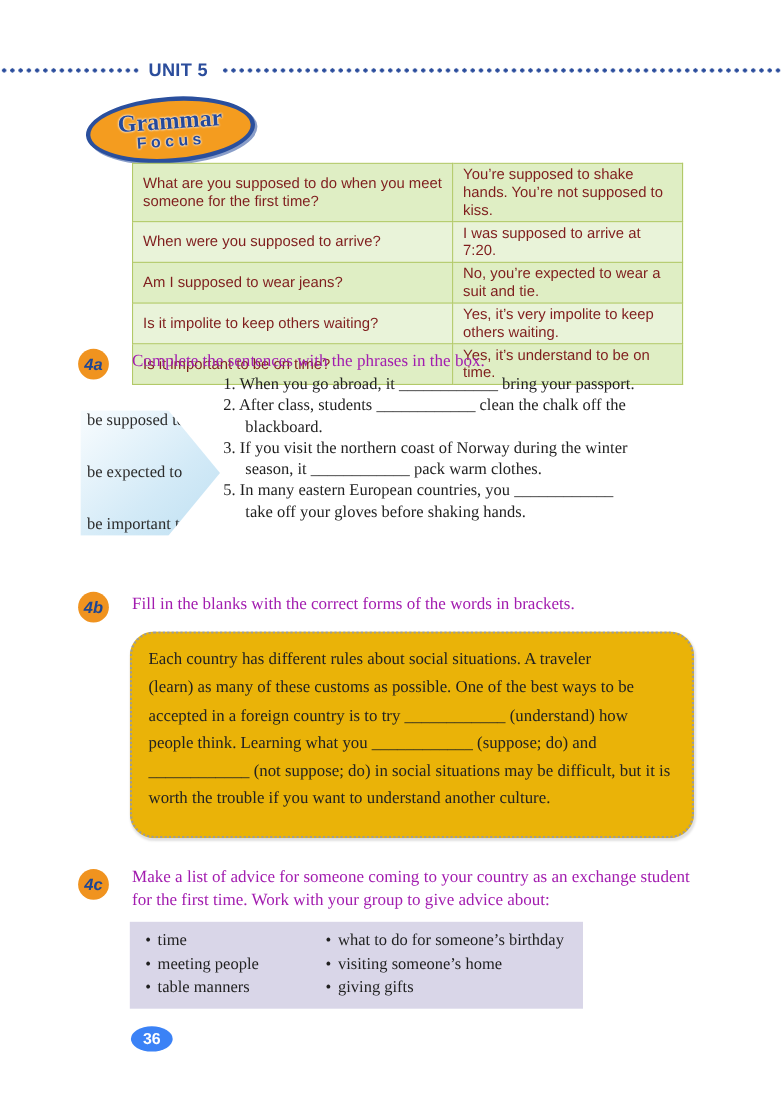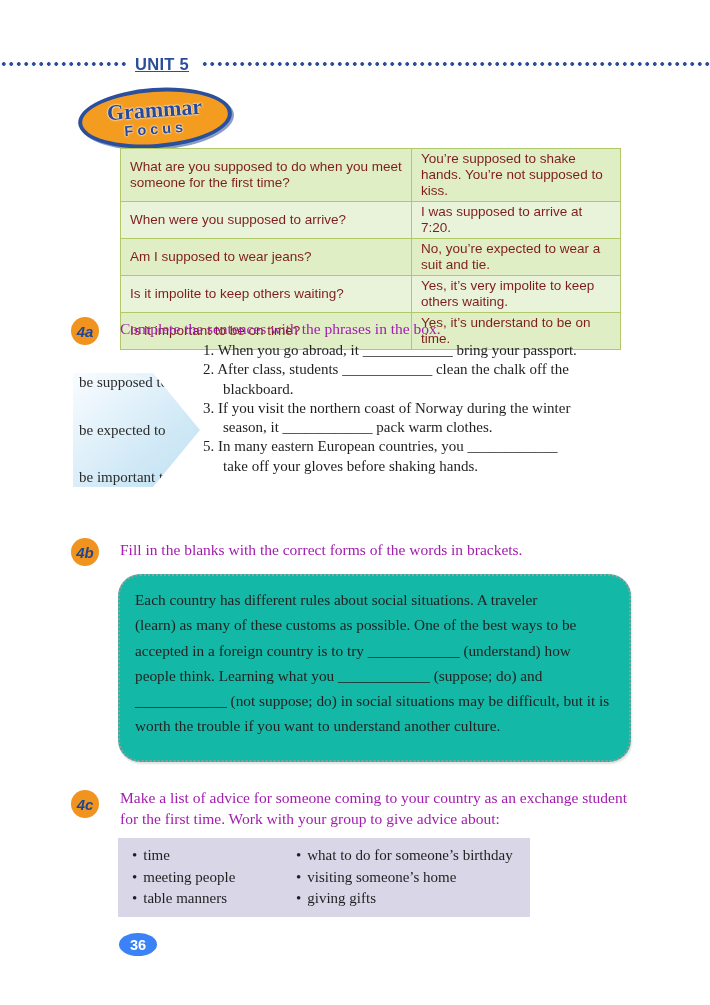--- a/index.html
+++ b/index.html
@@ -7,21 +7,21 @@
     position:relative;width:710px;height:1005px;background:#ffffff;
     font-family:"Liberation Serif",serif;color:#222;overflow:hidden;
   }
   
   .unit-row{position:absolute;top:57px;left:0;width:710px;height:14px;display:flex;align-items:center;}
   .dots{height:8px;background-image:radial-gradient(circle,#2b4d9c 1.7px,transparent 2.1px);
         background-size:7.5px 8px;background-repeat:repeat-x;background-position:0 center;}
   .dots-left{width:126px;}
   .dots-right{flex:1;}
   .unit-label{font-family:"Liberation Sans",sans-serif;font-weight:bold;font-size:16.5px;
-        color:#2b4d9c;margin:0 12px 0 9px;letter-spacing:.3px;white-space:nowrap;text-decoration:underline;}
+        color:#2b4d9c;margin:0 12px 0 9px;letter-spacing:.3px;white-space:nowrap;}
   
   .gf-badge{position:absolute;left:78px;top:88px;width:146px;height:52px;background:#f49c1f;
         border:4px solid #2a4f9d;border-radius:50%;transform:rotate(-4deg);
         display:flex;flex-direction:column;align-items:center;justify-content:center;
         box-shadow:2px 2px 0 rgba(42,79,157,.55);}
   .gf-line1{font-family:"Liberation Serif",serif;font-weight:bold;font-size:22px;color:#26499a;
         line-height:22px;text-shadow:0 0 2px #fff,0 0 2px #fff;}
   .gf-line2{font-family:"Liberation Sans",sans-serif;font-weight:bold;font-size:14.5px;color:#26499a;
         letter-spacing:4px;line-height:16px;text-shadow:0 0 2px #fff,0 0 2px #fff;}
   
@@ -39,21 +39,21 @@
   
   .sentences{position:absolute;left:203px;top:341px;width:382px;font-size:15px;line-height:19.3px;color:#1f1f1f;}
   .sent{padding-left:20px;text-indent:-20px;}
   .phrase-arrow{position:absolute;left:73px;top:373px;width:127px;height:114px;
         background:linear-gradient(to bottom right,#f6fbfe 5%,#d3eaf7 60%,#bfe0f2 100%);
         clip-path:polygon(0 0,63% 0,100% 50%,63% 100%,0 100%);
         display:flex;flex-direction:column;justify-content:space-between;padding-left:6px;box-sizing:border-box;}
   .phrase{font-size:15px;line-height:19px;color:#2b2b2b;}
   
   .fill-box{position:absolute;left:118px;top:574px;width:513px;height:188px;box-sizing:border-box;
-        border:2px dotted #9b9b9b;border-radius:22px;background:#14b8a6;
+        border:2px dotted #9b9b9b;border-radius:22px;background:#eab308;
         box-shadow:1px 2px 2px rgba(0,0,0,.12);padding:11px 14px 0 15px;}
   .fill-line{font-size:15.3px;line-height:25.3px;color:#222;white-space:nowrap;}
   
   .topics-box{position:absolute;left:118px;top:838px;width:412px;height:79px;background:#d9d6e8;
         box-sizing:border-box;padding:7px 0 0 14px;display:flex;gap:28px;}
   .topics-col{font-size:15px;line-height:21.5px;color:#1f1f1f;}
   .topics-col-left{width:136px;}
   .topic .bullet{margin-right:6px;}
   
   .page-badge{position:absolute;left:119px;top:933px;width:38px;height:23px;border-radius:50%;

